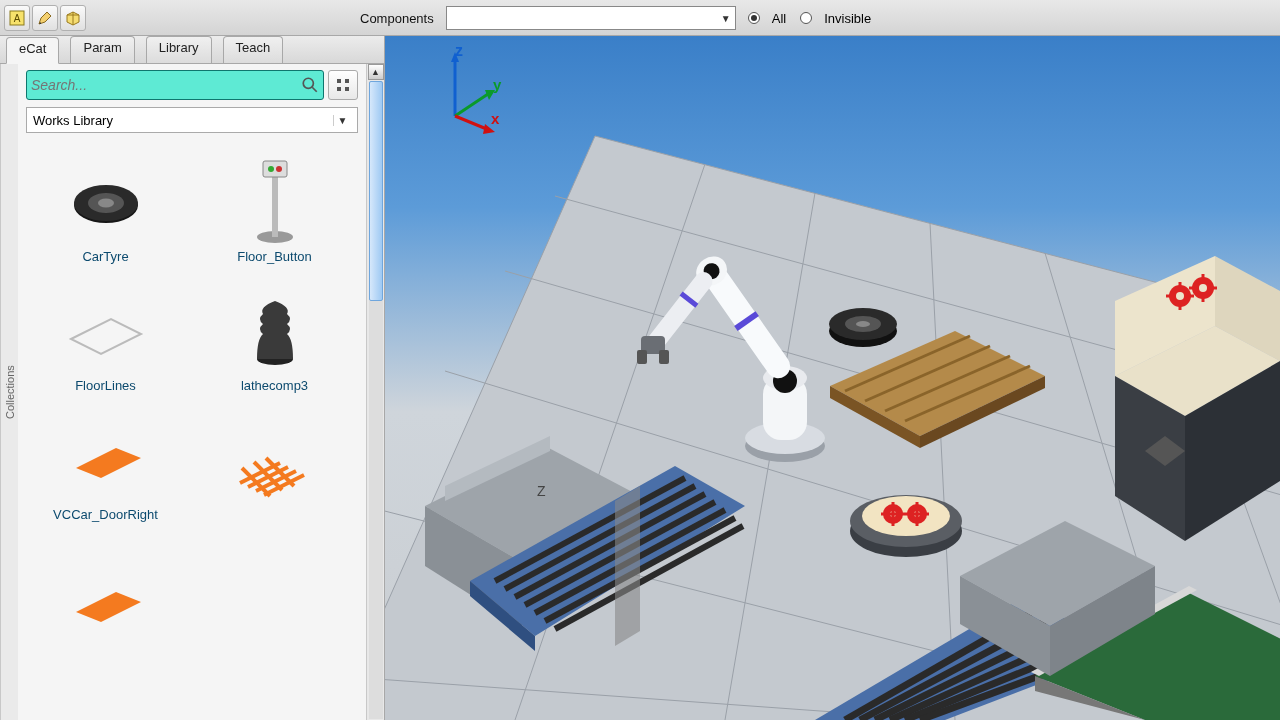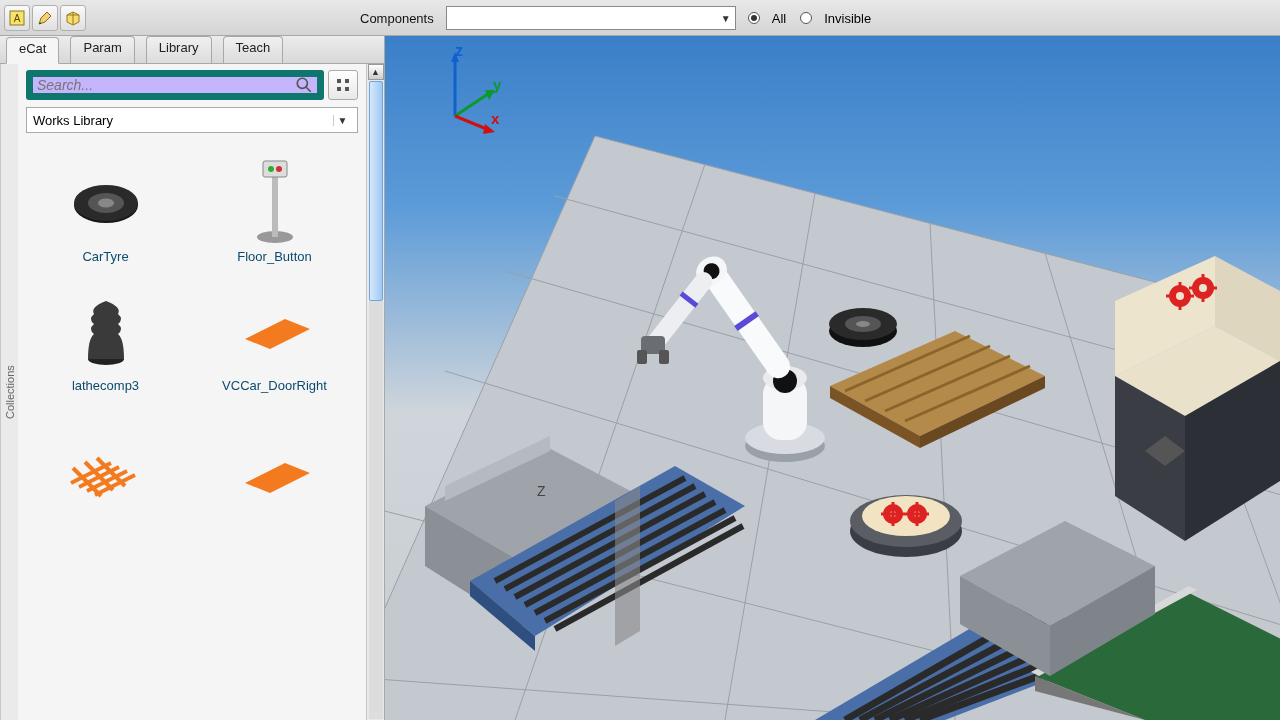--- a/index.html
+++ b/index.html
@@ -61,21 +61,21 @@
   .collections-strip {
     width:18px; background:#eaeaea; border-right:1px solid #c8c8c8;
     display:flex; align-items:center; justify-content:center;
     writing-mode: vertical-rl; transform:rotate(180deg);
     font-size:11px; color:#666; cursor:pointer;
   }
   .panel-inner { flex:1; display:flex; flex-direction:column; padding:6px 8px 0 8px; }
 
   .search-row { display:flex; gap:4px; align-items:center; }
   .search-box {
-    flex:1; height:30px; border:7px solid #0f766e; border-radius:3px; background:#c4b5fd;
+    flex:1; height:30px; border:1px solid #0f766e; border-radius:3px; background:#5eead4;
     display:flex; align-items:center; padding:0 4px;
   }
   .search-box input {
     flex:1; border:none; outline:none; font-size:14px; color:#555; font-style:italic; background:transparent;
   }
   .search-icon { width:18px;height:18px; color:#555; cursor:pointer;}
   .grid-toggle {
     width:30px;height:30px;border:1px solid #aaa;border-radius:3px;background:linear-gradient(#fff,#e8e8e8);
     display:flex;align-items:center;justify-content:center;cursor:pointer;
   }
@@ -225,20 +225,28 @@
                     <ellipse cx="30" cy="82" rx="18" ry="6" fill="#999"></ellipse>
                     <rect x="27" y="18" width="6" height="64" fill="#bbb"></rect>
                     <rect x="18" y="6" width="24" height="16" rx="2" fill="#ddd" stroke="#888"></rect>
                     <circle cx="26" cy="14" r="3" fill="#3a3"></circle>
                     <circle cx="34" cy="14" r="3" fill="#c33"></circle>
                   </svg>
               </div>
               <span>Floor_Button</span>
             </div>
 
+            <div class="cat-item">
+              <div class="cat-thumb">
+                <svg width="90" height="60" viewBox="0 0 90 60">
+                    <polygon points="10,40 50,20 80,35 40,55" fill="none" stroke="#bbb" stroke-width="2"></polygon>
+                  </svg>
+              </div>
+              <span>FloorLines</span>
+            </div>
 
 
 
 
             <div class="cat-item">
               <div class="cat-thumb">
                 <svg width="60" height="80" viewBox="0 0 60 80">
                   <ellipse cx="30" cy="70" rx="18" ry="6" fill="#222"></ellipse>
                   <path d="M12 70 Q12 50 18 45 Q12 40 18 35 Q12 30 18 25 Q14 18 30 12 Q46 18 42 25 Q48 30 42 35 Q48 40 42 45 Q48 50 48 70 Z" fill="#3a3a3a"></path>
                 </svg>

